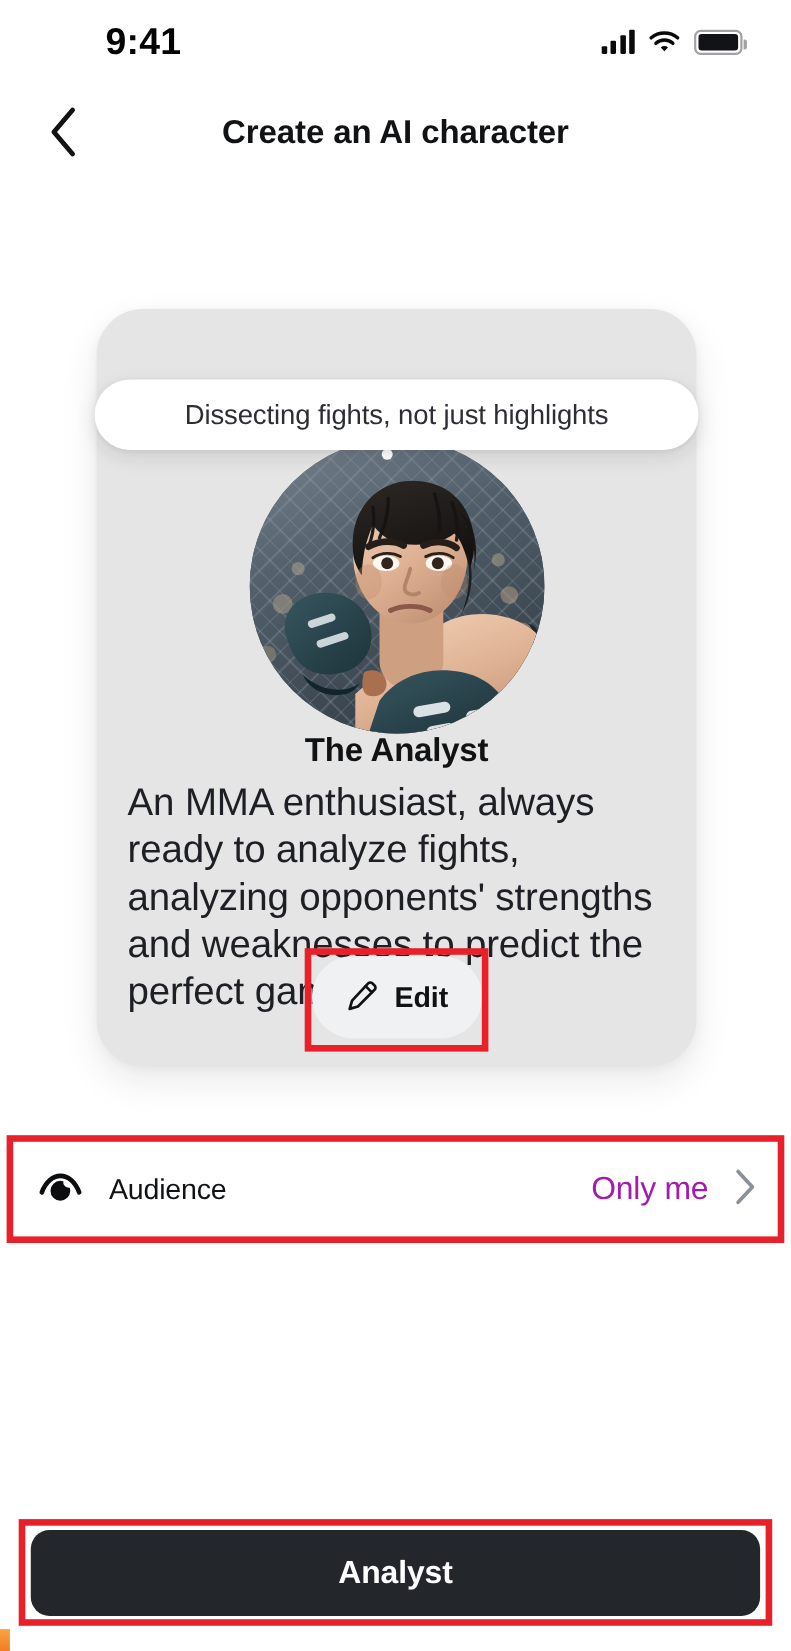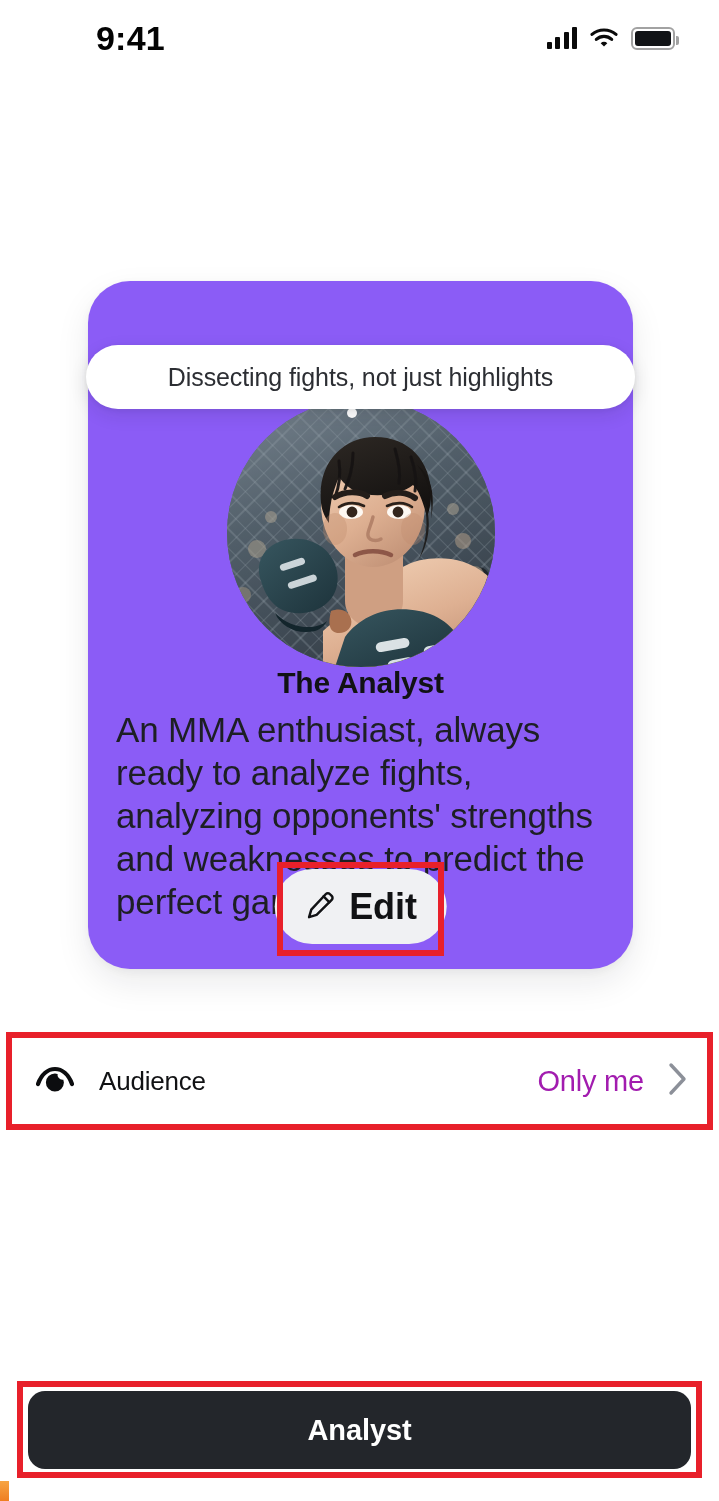--- a/index.html
+++ b/index.html
@@ -106,21 +106,21 @@
     letter-spacing: -0.1px;
   }
 
   
   .card {
     position: absolute;
     left: 88px;
     top: 281px;
     width: 545px;
     height: 688px;
-    background: #8b5cf6;
+    background: #e5e5e5;
     border-radius: 42px;
     box-shadow: 0 14px 34px rgba(24,26,33,0.085),
                 0 3px 10px rgba(24,26,33,0.045),
                 0 0 0 0.6px rgba(24,26,33,0.015);
   }
 
   .bubble {
     position: absolute;
     left: -2px;
     top: 64px;
@@ -198,21 +198,21 @@
     border: none;
     border-radius: 38px;
     display: flex;
     align-items: center;
     justify-content: center;
     gap: 14px;
     cursor: pointer;
     font-family: inherit;
   }
   .edit-label {
-    font-size: 36px;
+    font-size: 26px;
     font-weight: 700;
     color: #111214;
     letter-spacing: -0.1px;
   }
 
   
   .audience-row {
     position: absolute;
     left: 13px;
     top: 1039px;
@@ -302,20 +302,30 @@
           <path d="M6.3 12.4C8.4 10.5 11.1 9.4 14 9.4s5.6 1.1 7.7 3" stroke="#0a0a0a" stroke-width="3.1" stroke-linecap="round"></path>
           <path d="M14 19.6l-3.3-3.4a4.7 4.7 0 016.6 0L14 19.6z" fill="#0a0a0a"></path>
         </svg>
       </span>
       <span class="battery">
         <span class="battery-fill"></span>
       </span>
     </div>
   </div>
 
+  <div class="nav-bar">
+    <button class="back-btn">
+      <span>
+        <svg width="26" height="46" viewBox="0 0 26 46" fill="none">
+          <path d="M21 3L4 23l17 20" stroke="#111214" stroke-width="4.4" stroke-linecap="round" stroke-linejoin="round"></path>
+        </svg>
+      </span>
+    </button>
+    <div class="nav-title">Create an AI character</div>
+  </div>
 
   <div class="card">
 
     <div class="bubble">
       <span class="bubble-text">Dissecting fights, not just highlights</span>
     </div>
 
     <div class="avatar-wrap">
       <div class="avatar">
         <svg viewBox="0 0 268 268" preserveAspectRatio="xMidYMid slice">

